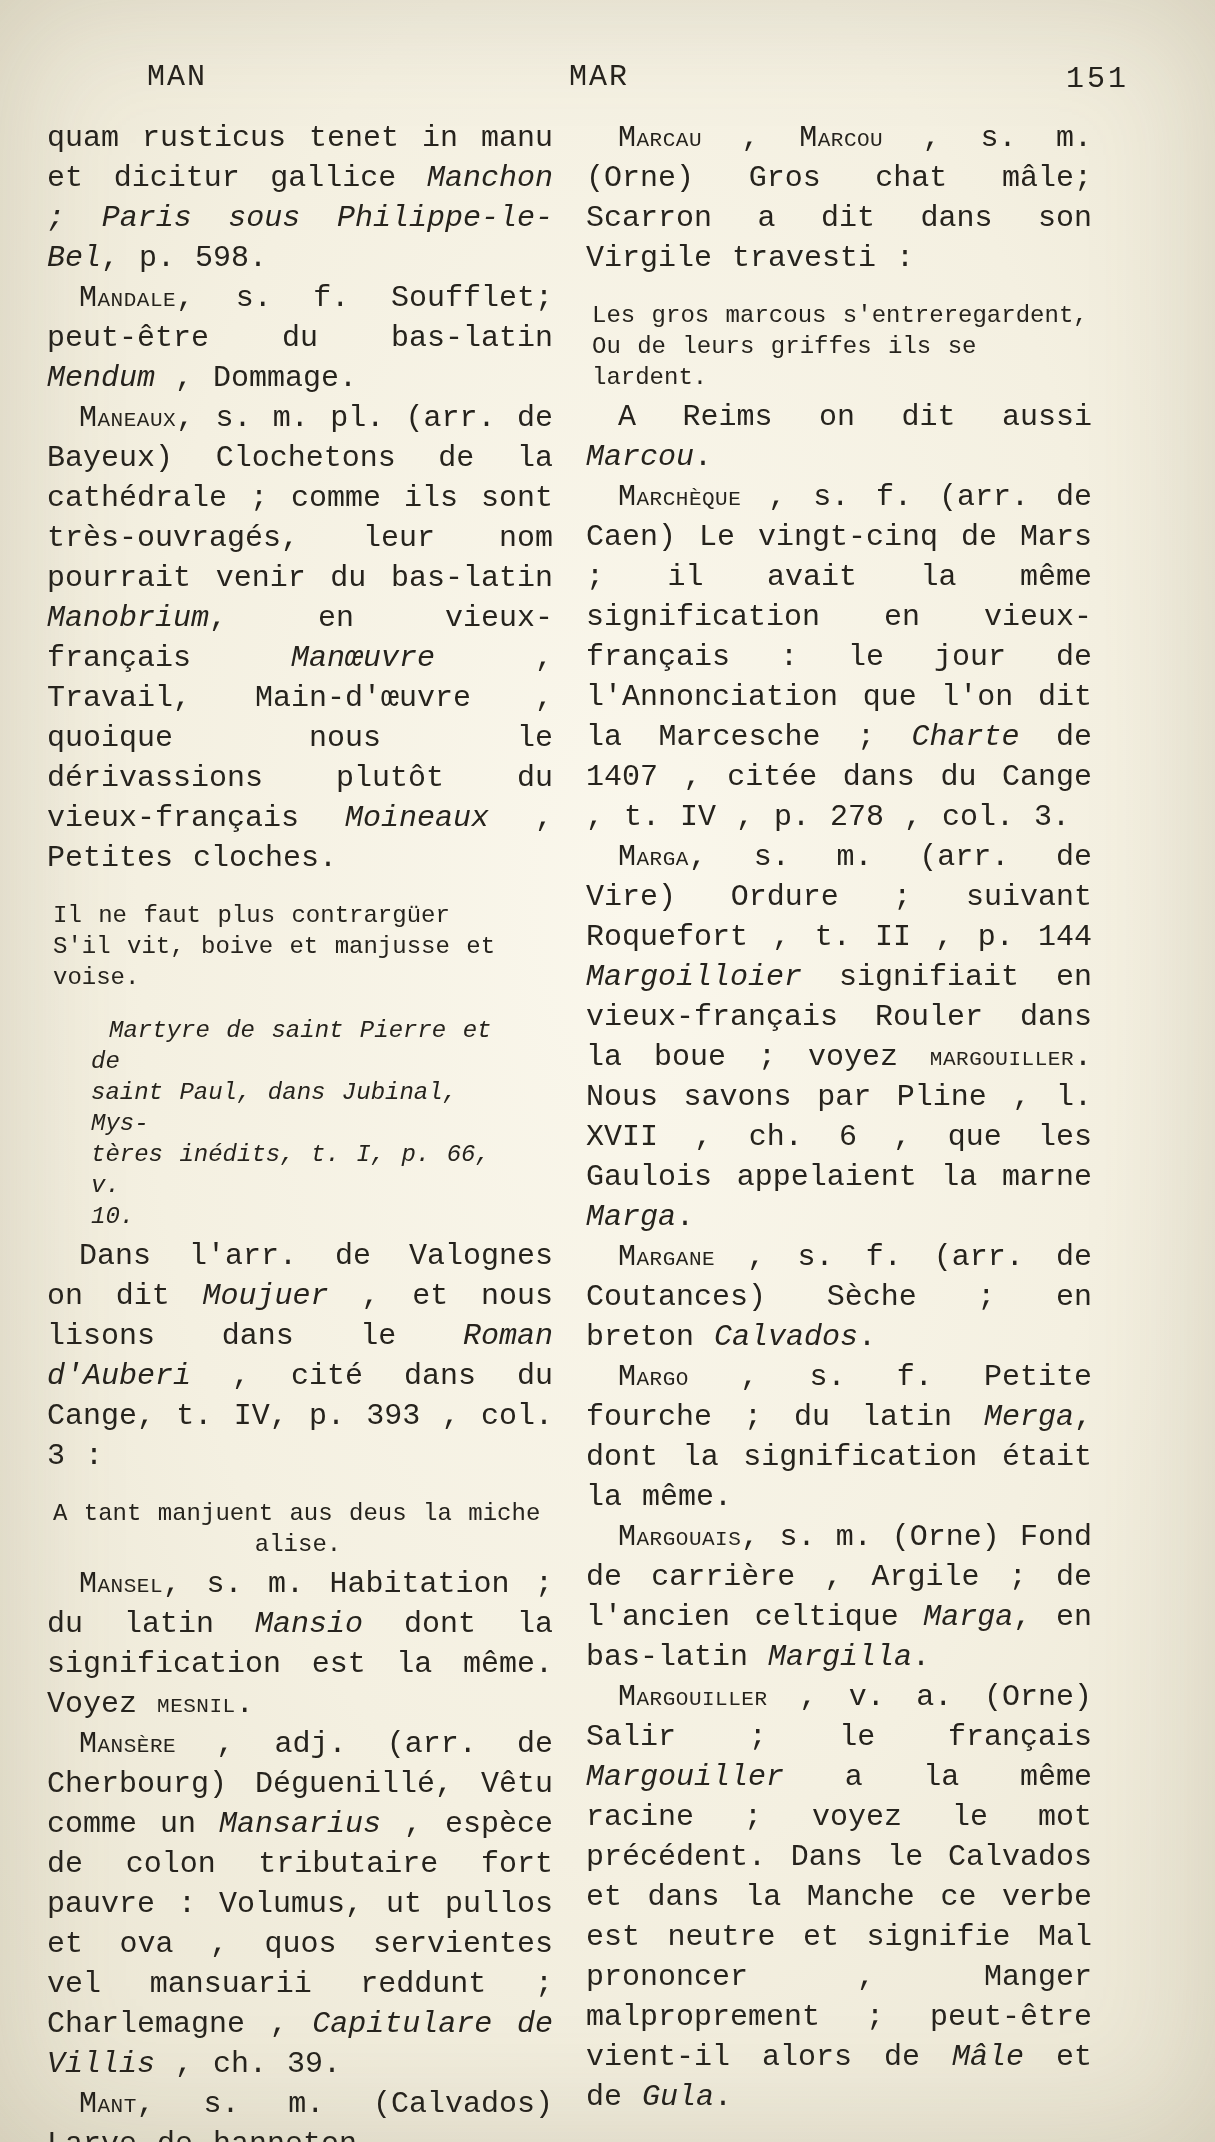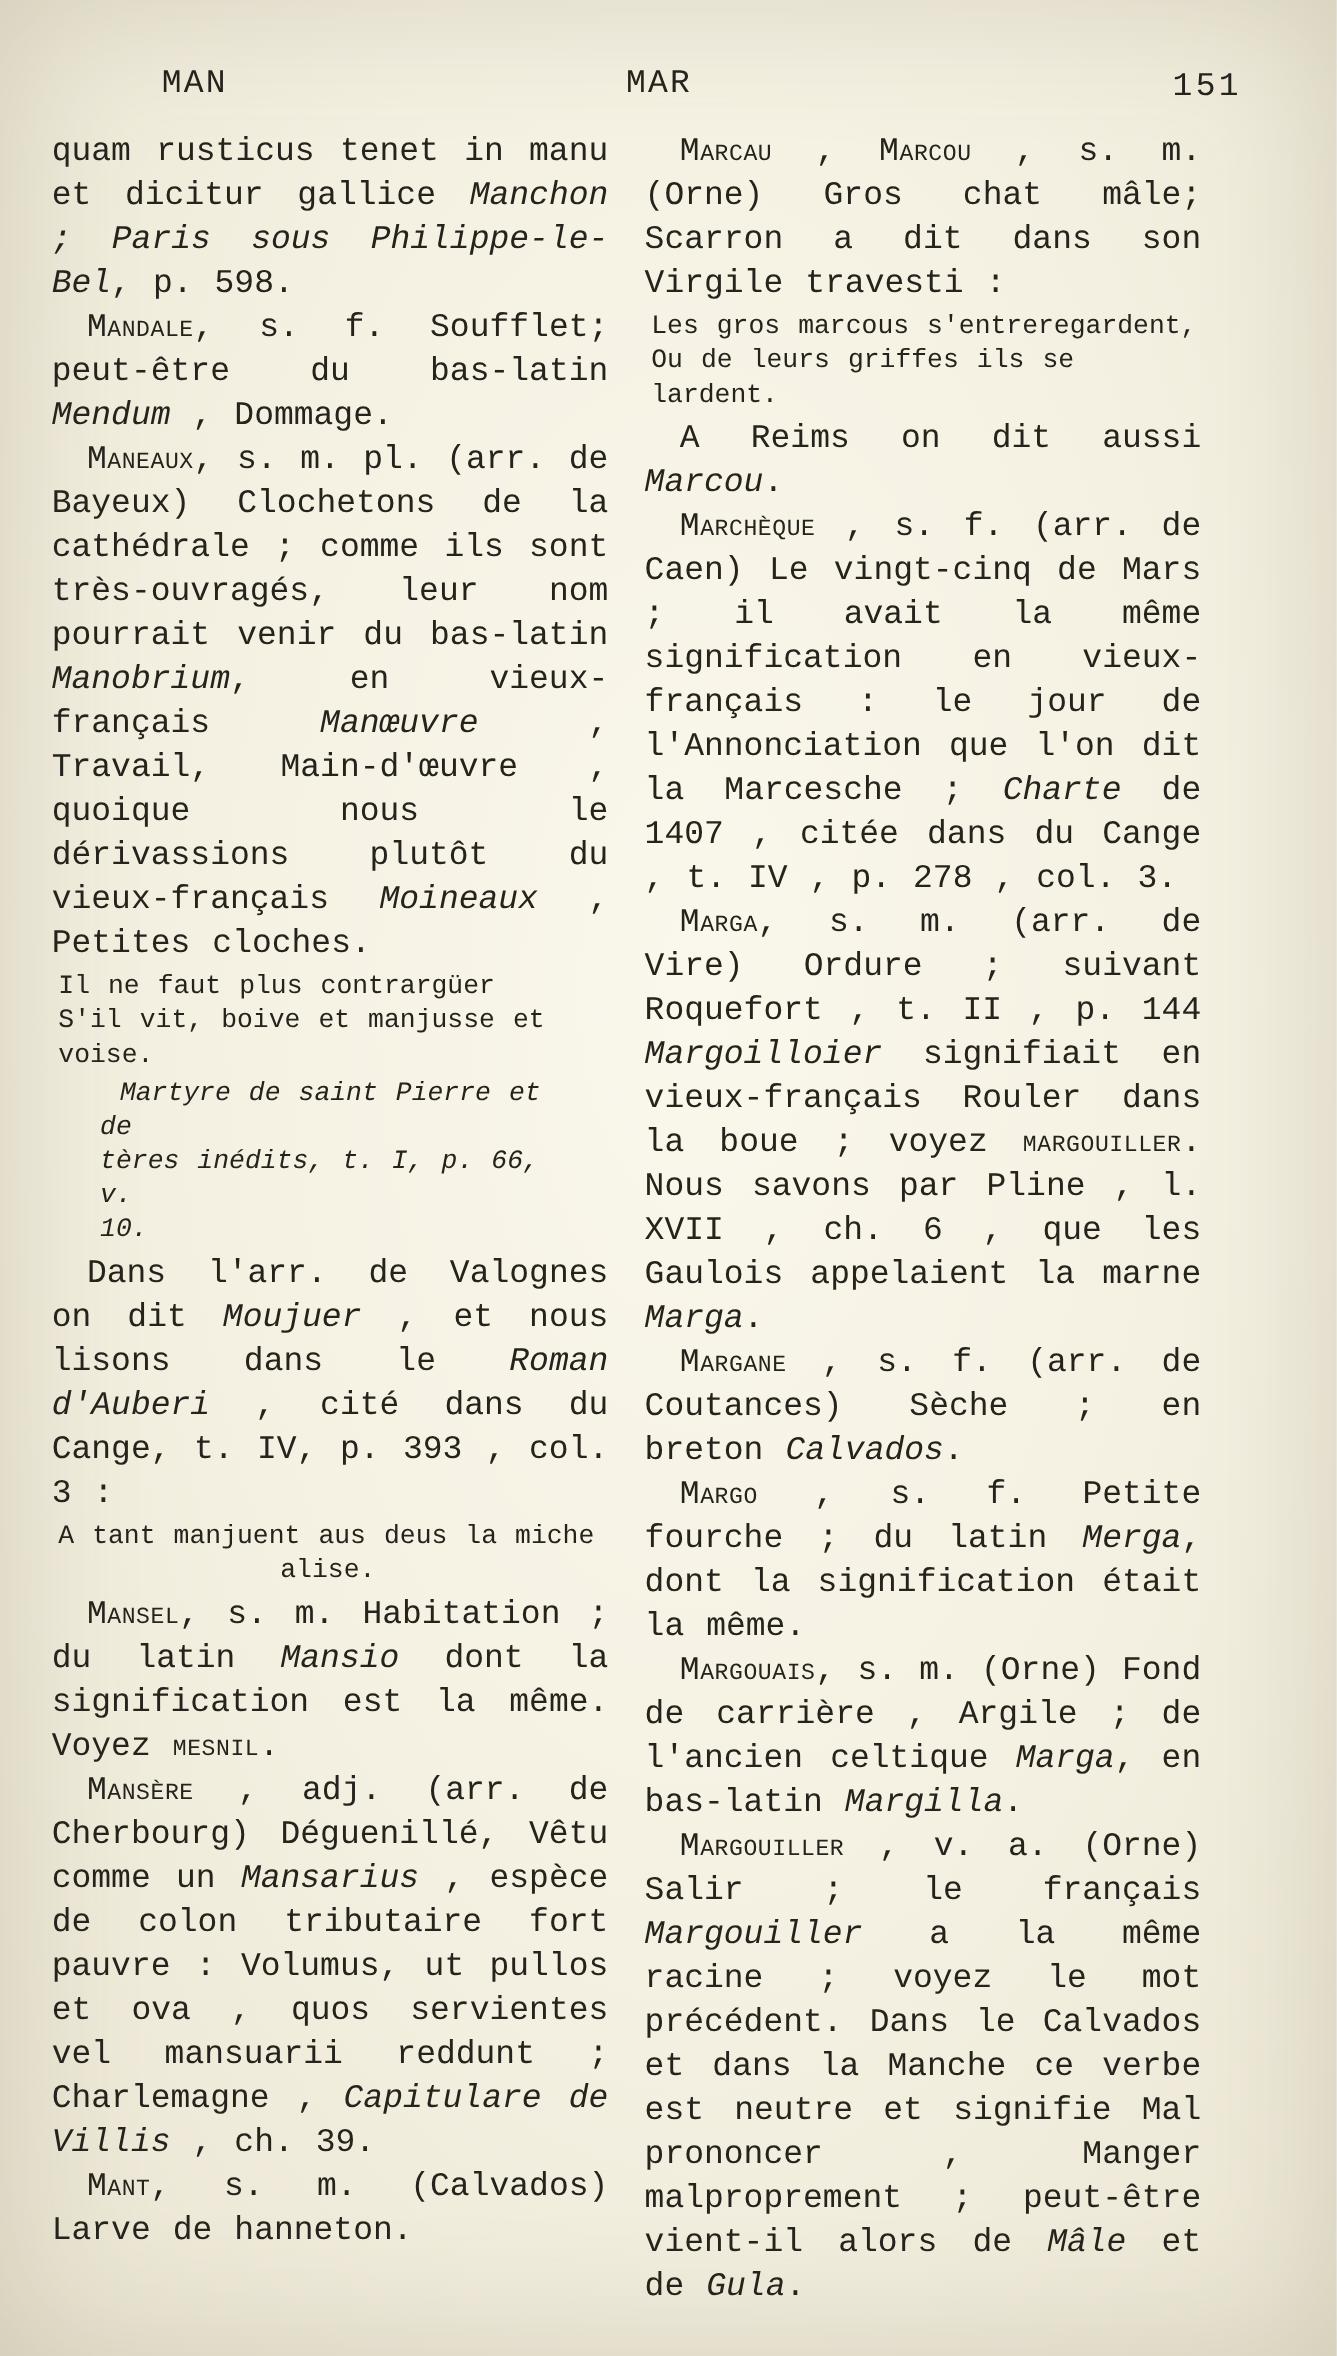--- a/index.html
+++ b/index.html
@@ -35,21 +35,21 @@
   }
   .para { margin: 0; }
   .para.indent { text-indent: 32px; }
   .seg { }
   .it { font-style: italic; }
   .sc { font-variant: small-caps; letter-spacing: 0.5px; }
   .lines {
     font-size: 24px;
     line-height: 31px;
     text-align: left;
-    margin: 4px 0 4px 6px;
+    margin: 22px 0 4px 6px;
   }
   .lines.citation {
     margin-left: 44px;
     margin-right: 28px;
     font-style: italic;
   }
   .citation .line:first-child { text-indent: 18px; }
   .line.right { text-align: center; padding-right: 10px; }
 </style>
 </head>
@@ -65,20 +65,21 @@
     <div class="col">
         <p class="para"><span class="seg">quam rusticus tenet in manu et dicitur gallice </span><span class="seg it">Manchon ; Paris sous Philippe-le-Bel</span><span class="seg">, p. 598.</span></p>
         <p class="para indent"><span class="seg sc">Mandale</span><span class="seg">, s. f. Soufflet; peut-être du bas-latin </span><span class="seg it">Mendum</span><span class="seg"> , Dommage.</span></p>
         <p class="para indent"><span class="seg sc">Maneaux</span><span class="seg">, s. m. pl. (arr. de Bayeux) Clochetons de la cathédrale ; comme ils sont très-ouvragés, leur nom pourrait venir du bas-latin </span><span class="seg it">Manobrium</span><span class="seg">, en vieux-français </span><span class="seg it">Manœuvre</span><span class="seg"> , Travail, Main-d'œuvre , quoique nous le dérivassions plutôt du vieux-français </span><span class="seg it">Moineaux</span><span class="seg"> , Petites cloches.</span></p>
         <div class="lines">
           <div class="line">Il ne faut plus contrargüer</div>
           <div class="line">S'il vit, boive et manjusse et voise.</div>
         </div>
         <div class="lines citation">
           <div class="line">Martyre de saint Pierre et de</div>
+          <div class="line">saint Paul, dans Jubinal, Mys-</div>
           <div class="line">tères inédits, t. I, p. 66, v.</div>
           <div class="line">10.</div>
         </div>
         <p class="para indent"><span class="seg">Dans l'arr. de Valognes on dit </span><span class="seg it">Moujuer</span><span class="seg"> , et nous lisons dans le </span><span class="seg it">Roman d'Auberi</span><span class="seg"> , cité dans du Cange, t. IV, p. 393 , col. 3 :</span></p>
         <div class="lines">
           <div class="line">A tant manjuent aus deus la miche</div>
           <div class="line right">alise.</div>
         </div>
         <p class="para indent"><span class="seg sc">Mansel</span><span class="seg">, s. m. Habitation ; du latin </span><span class="seg it">Mansio</span><span class="seg"> dont la signification est la même. Voyez </span><span class="seg sc">mesnil</span><span class="seg">.</span></p>
         <p class="para indent"><span class="seg sc">Mansère</span><span class="seg"> , adj. (arr. de Cherbourg) Déguenillé, Vêtu comme un </span><span class="seg it">Mansarius</span><span class="seg"> , espèce de colon tributaire fort pauvre : Volumus, ut pullos et ova , quos servientes vel mansuarii reddunt ; Charlemagne , </span><span class="seg it">Capitulare de Villis</span><span class="seg"> , ch. 39.</span></p>

